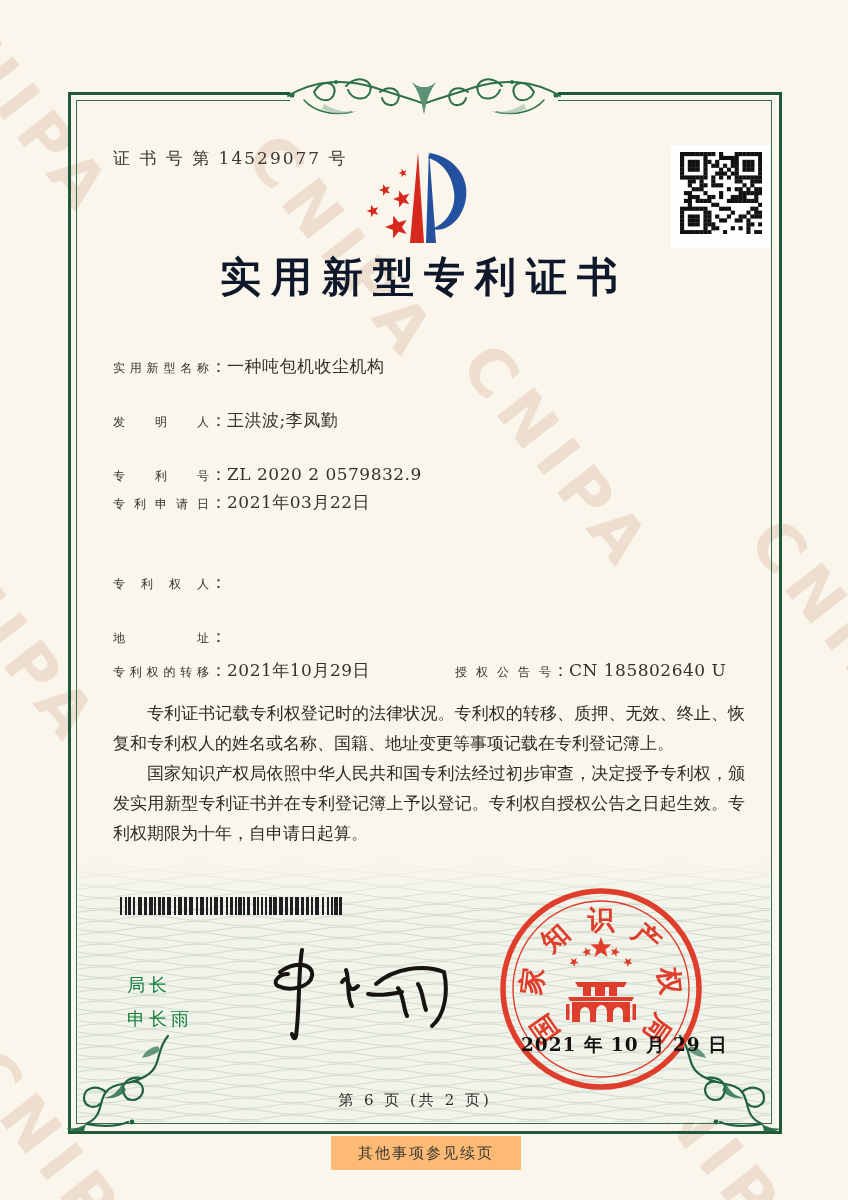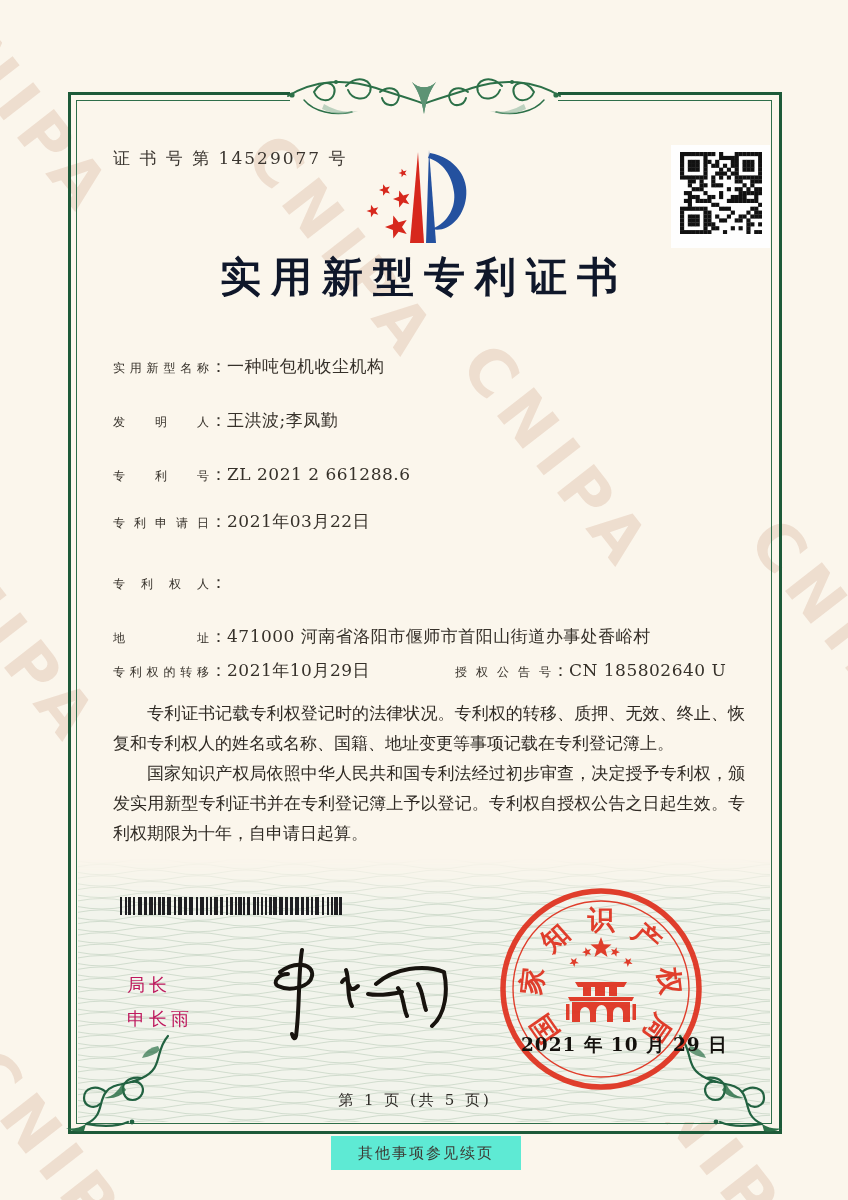--- a/index.html
+++ b/index.html
@@ -22,25 +22,25 @@
   .title{position:absolute;left:70px;top:250px;width:708px;text-align:center;font-size:41px;
       font-weight:bold;letter-spacing:10px;color:#0f172a;}
   .row{position:absolute;left:113px;display:flex;align-items:baseline;font-size:17px;color:#36312a;}
   .lbl{display:inline-block;width:96px;text-align:justify;text-align-last:justify;font-size:12px;}
   .colon{margin-left:1px;}
   .val{letter-spacing:0.5px;white-space:nowrap;}
   .body-text{position:absolute;left:113px;top:698px;width:632px;font-size:17px;line-height:30px;
       text-align:justify;color:#2f2a24;}
   .body-text p{margin:0;text-indent:2em;}
   .signer{position:absolute;left:127px;font-family:Liberation Sans, sans-serif;
-      font-size:18px;letter-spacing:4px;color:#be185d;}
+      font-size:18px;letter-spacing:4px;color:#15803d;}
   .seal-date{position:absolute;left:521px;top:1032px;font-size:18.5px;letter-spacing:1px;color:#14110d;font-weight:bold;}
   .page-num{position:absolute;left:70px;top:1091px;width:690px;text-align:center;font-size:15px;
       letter-spacing:3px;color:#2e2b27;}
-  .note-box{position:absolute;left:331px;top:1136px;width:190px;height:34px;background:#5eead4;
+  .note-box{position:absolute;left:331px;top:1136px;width:190px;height:34px;background:#fdba74;
       display:flex;align-items:center;justify-content:center;font-size:15px;letter-spacing:2px;color:#3c3a34;}
   .qr-panel{position:absolute;left:671px;top:145px;width:99px;height:103px;background:#fefefe;}
   svg{display:block;}
 </style>
 </head>
 <body>
 
 <div class="page">
 
   <div class="wm" style="left:-35px;top:-25px">CNIPA</div>
@@ -401,35 +401,34 @@
       <span class="val">一种吨包机收尘机构</span>
   </div>
   <div class="row" style="top:409px">
     <span class="lbl">发明人</span>
       <span class="colon">：</span>
       <span class="val">王洪波;李凤勤</span>
   </div>
   <div class="row" style="top:463px">
     <span class="lbl">专利号</span>
       <span class="colon">：</span>
-      <span class="val">ZL 2021 2 661288.6</span>
-  </div>
-  <div class="row" style="top:510px">
+      <span class="val">ZL 2020 2 0579832.9</span>
+  </div>
+  <div class="row" style="top:491px">
     <span class="lbl">专利申请日</span>
       <span class="colon">：</span>
       <span class="val">2021年03月22日</span>
   </div>
   <div class="row" style="top:571px">
     <span class="lbl">专利权人</span>
       <span class="colon">：</span>
   </div>
   <div class="row" style="top:625px">
     <span class="lbl">地址</span>
       <span class="colon">：</span>
-      <span class="val">471000 河南省洛阳市偃师市首阳山街道办事处香峪村</span>
   </div>
   <div class="row" style="top:659px">
     <span class="lbl">专利权的转移</span>
       <span class="colon">：</span>
       <span class="val">2021年10月29日</span>
   </div>
   <div class="row" style="top:659px;left:455px">
     <span class="lbl">授权公告号</span>
       <span class="colon">：</span>
       <span class="val">CN 185802640 U</span>
@@ -534,18 +533,18 @@
           M82,136 v-9 a5,6 0 0 1 10,0 v9 z
           M98,136 v-10 a5.5,7 0 0 1 11,0 v10 z
           M115,136 v-9 a5,6 0 0 1 10,0 v9 z"></path>
         <rect x="68" y="118" width="3.5" height="16"></rect>
         <rect x="134.5" y="118" width="3.5" height="16"></rect>
       </g>
     </g>
   </svg>
   <div class="seal-date">2021 年 10 月 29 日</div>
 
-  <div class="page-num">第 1 页 (共 5 页)</div>
+  <div class="page-num">第 6 页 (共 2 页)</div>
   <div class="note-box">
     <span>其他事项参见续页</span>
   </div>
 
 </div>
 
 </body></html>

